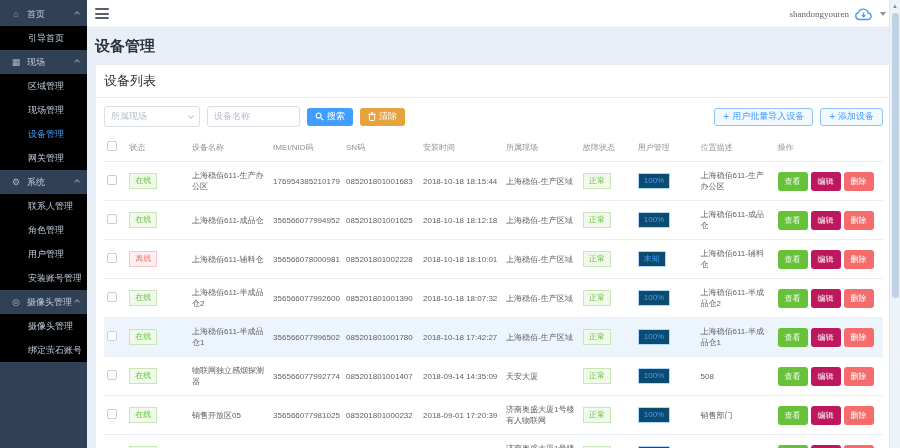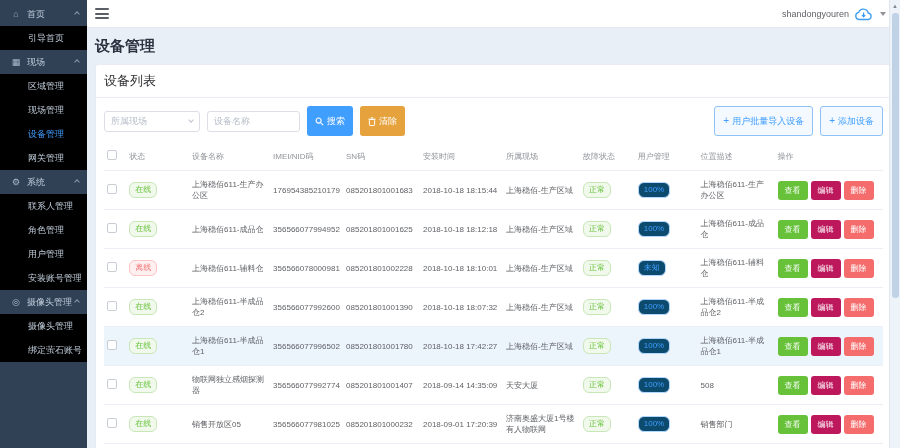--- a/index.html
+++ b/index.html
@@ -15,52 +15,52 @@
   .side-item.active { color:#409eff; }
   .side-icon { width:12px; font-size:9px; color:#aab8c9; margin-right:5px; text-align:center; }
   .side-label { flex:1; white-space:nowrap; overflow:hidden; }
   .chev-up { width:4px; height:4px; border-right:1px solid #8a97a8; border-bottom:1px solid #8a97a8; transform:rotate(225deg); margin-right:2px; }
 
   
   .main { flex:1; display:flex; flex-direction:column; height:448px; overflow:hidden; }
   .topbar { height:28px; background:#fff; border-bottom:1px solid #e6eaf0; display:flex; align-items:center; padding:0 14px 0 8px; flex:0 0 28px; }
   .hamburger { width:14px; height:11px; display:flex; flex-direction:column; justify-content:space-between; cursor:pointer; }
   .hamburger span { display:block; height:2px; background:#5a5e66; border-radius:1px; }
-  .topbar-right { margin-left:auto; display:flex; align-items:center; gap:5px; }
+  .topbar-right { margin-left:auto; display:flex; align-items:center; gap:5px;font-family:Liberation Serif, serif; }
   .username { font-size:9px; color:#606266; }
   .caret-down { width:0; height:0; border-left:3px solid transparent; border-right:3px solid transparent; border-top:4px solid #909399; margin-left:2px; cursor:pointer; }
 
   .content { flex:1; padding:7px 8px 0 8px; overflow:hidden; }
   .page-title { font-size:15px; font-weight:600; color:#2b3340; margin:2px 0 8px 0; }
 
   .card { background:#fff; border:1px solid #e8ecf2; border-radius:3px; min-height:390px; }
   .card-header { padding:7px 8px; font-size:13px; color:#303133; border-bottom:1px solid #e9edf3; }
 
   .toolbar { display:flex; align-items:center; padding:8px 8px 6px 8px; gap:7px; }
   .select-box, .input-box { height:21px; border:1px solid #dcdfe6; border-radius:3px; background:#fff; display:flex; align-items:center; padding:0 6px; font-size:9px; color:#b6bcc8; }
   .select-box { width:96px; justify-content:space-between; }
   .input-box { width:93px; }
   .chev-down-sm { width:4px; height:4px; border-right:1px solid #c0c4cc; border-bottom:1px solid #c0c4cc; transform:rotate(45deg); margin-top:-2px; }
-  .btn { height:30px; border:none; border-radius:3px; font-size:9px; color:#fff; display:inline-flex; align-items:center; gap:3px; padding:0 8px; cursor:pointer; font-family:inherit; }
+  .btn { height:18px; border:none; border-radius:3px; font-size:9px; color:#fff; display:inline-flex; align-items:center; gap:3px; padding:0 8px; cursor:pointer; font-family:inherit; }
   .btn-search { background:#409eff; }
   .btn-clear { background:#e6a23c; }
   .toolbar-right { margin-left:auto; display:flex; gap:7px; }
   .btn-plain { background:#f3f9ff; border:1px solid #8fc3f7; color:#409eff; }
   .plus { font-size:10px; line-height:1; }
 
   
   .table-wrap { padding:0 8px; }
   table { width:100%; border-collapse:collapse; table-layout:fixed; }
   th { font-size:8px; color:#909399; font-weight:normal; text-align:left; padding:8px 3px; border-bottom:1px solid #ebeef5; }
   td { font-size:8px; color:#606266; padding:8px 3px; border-bottom:1px solid #ebeef5; vertical-align:middle; word-break:break-all; }
   td.num { letter-spacing:0; }
   td.time { white-space:nowrap; }
   tr.highlight td { background:#ecf4fc; }
   .checkbox { display:inline-block; width:10px; height:10px; border:1px solid #c8ccd4; border-radius:2px; background:#fff; cursor:pointer; }
-  .badge { display:inline-block; padding:2px 5px; border-radius:6px; font-size:8px; line-height:1.2; white-space:nowrap; }
+  .badge { display:inline-block; padding:2px 5px; border-radius:0; font-size:8px; line-height:1.2; white-space:nowrap; }
   .badge.green { color:#67c23a; background:#f0f9eb; border:1px solid #c8e6b8; }
   .badge.red { color:#f56c6c; background:#fef0f0; border:1px solid #fbc4c4; }
   .badge.blue { color:#409eff; background:#0c4a6e; border:1px solid #b3d8ff; }
   .act-btn { border:none; border-radius:3px; color:#fff; font-size:8px; padding:4px 7px; margin-right:3px; cursor:pointer; font-family:inherit;text-align:center; }
   .act-view { background:#67c23a; }
   .act-edit { background:#be185d; }
   .act-del { background:#f56c6c; }
 
   
   .scrollbar { position:absolute; right:0; top:0; width:11px; height:448px; background:#eef3f9; border-left:1px solid #dfe6ee; }

